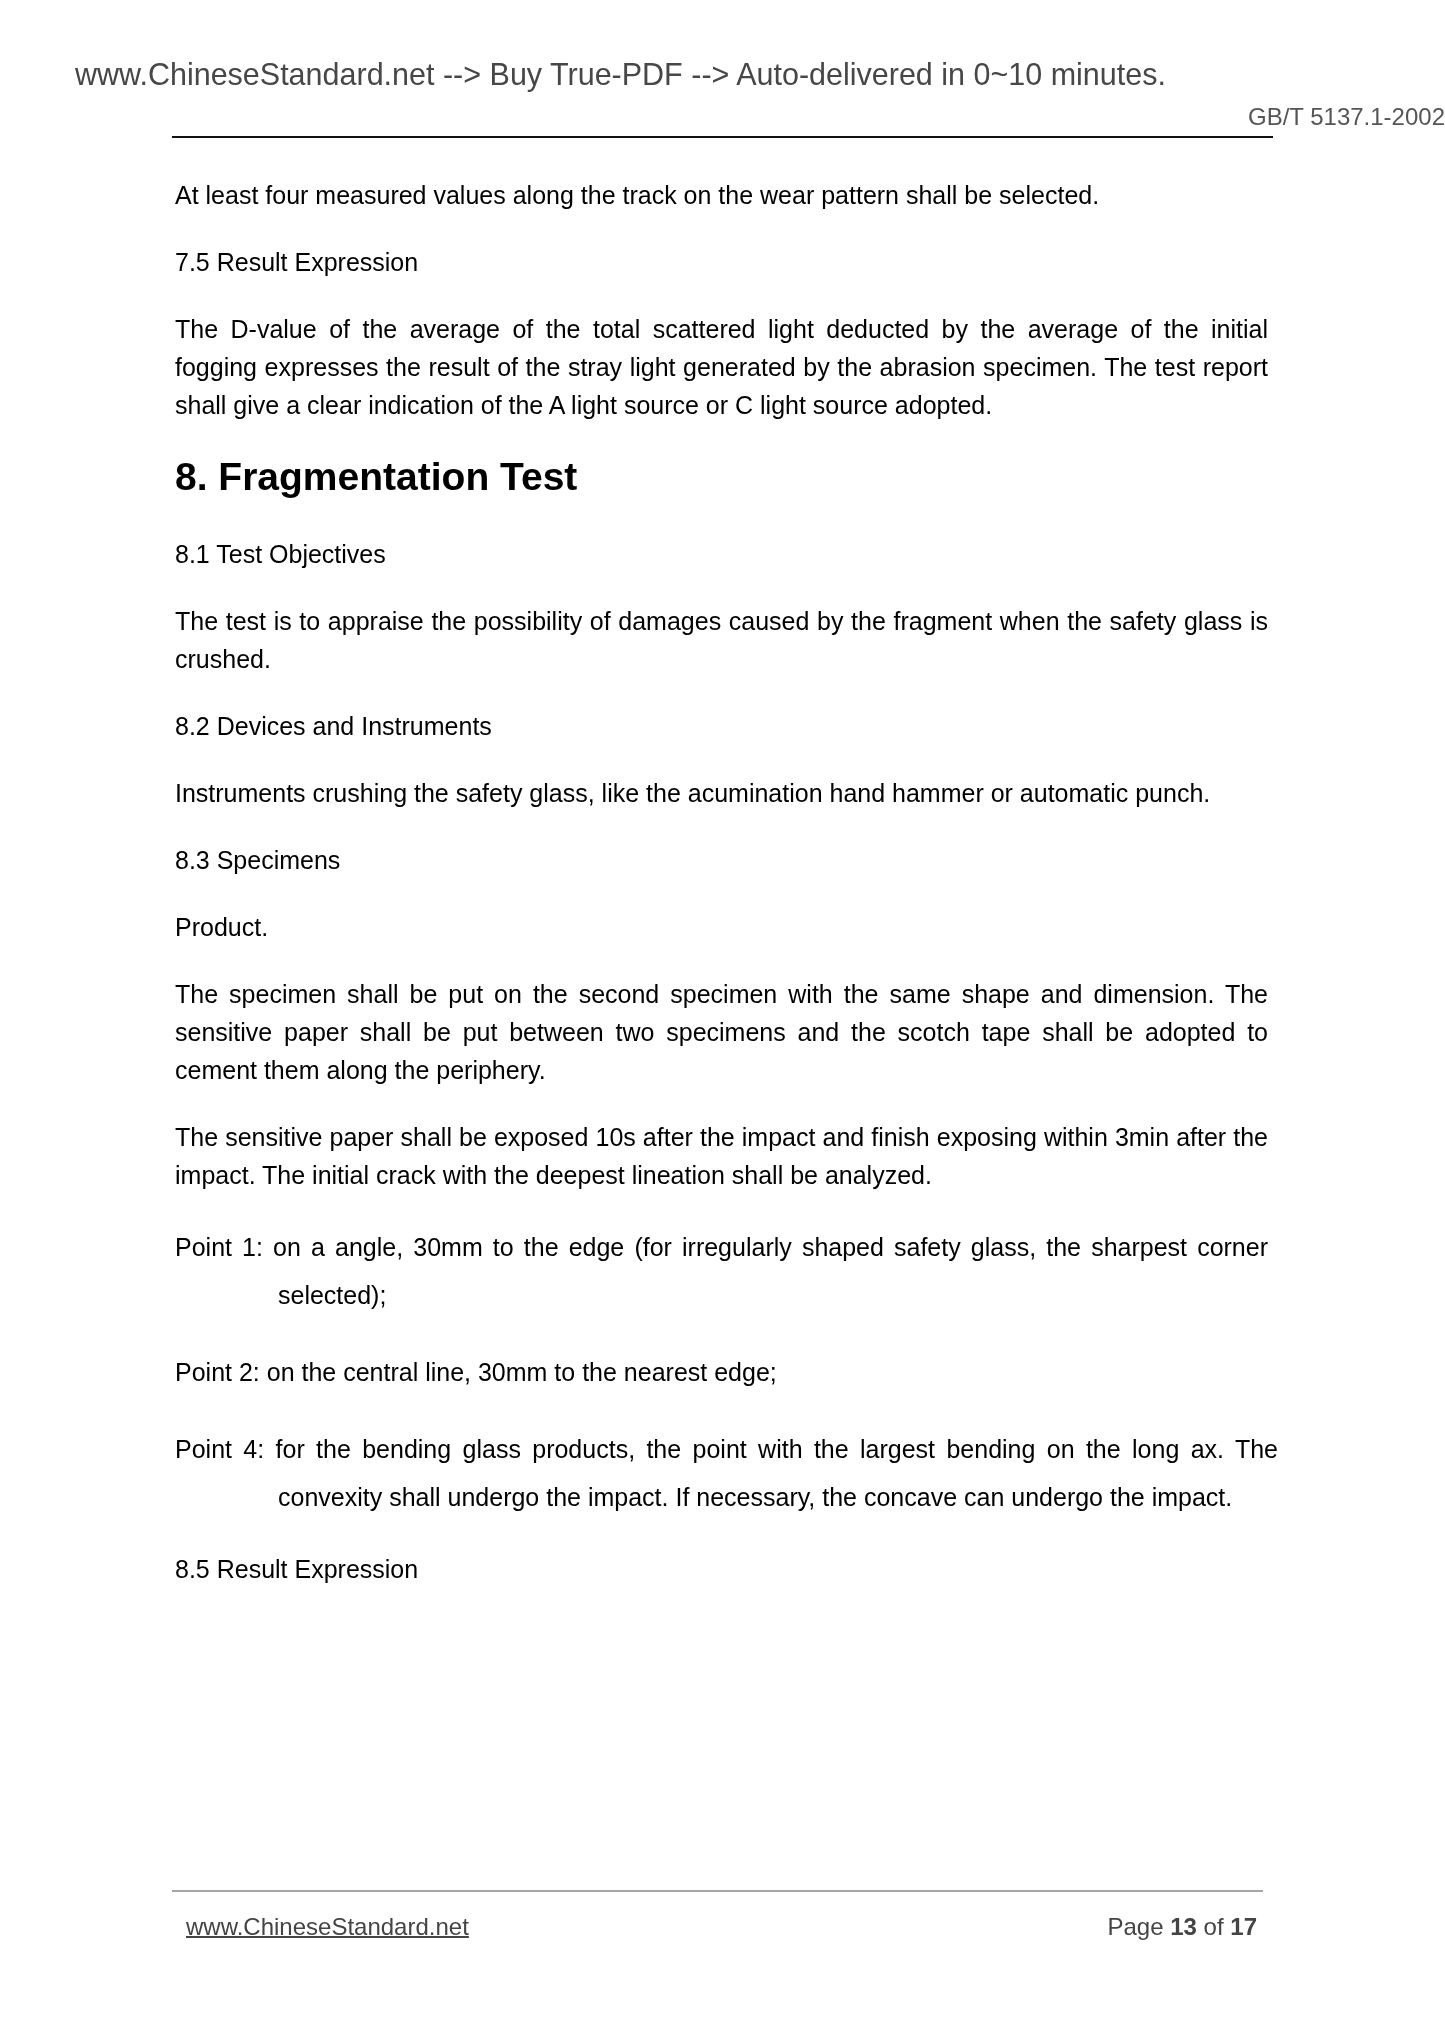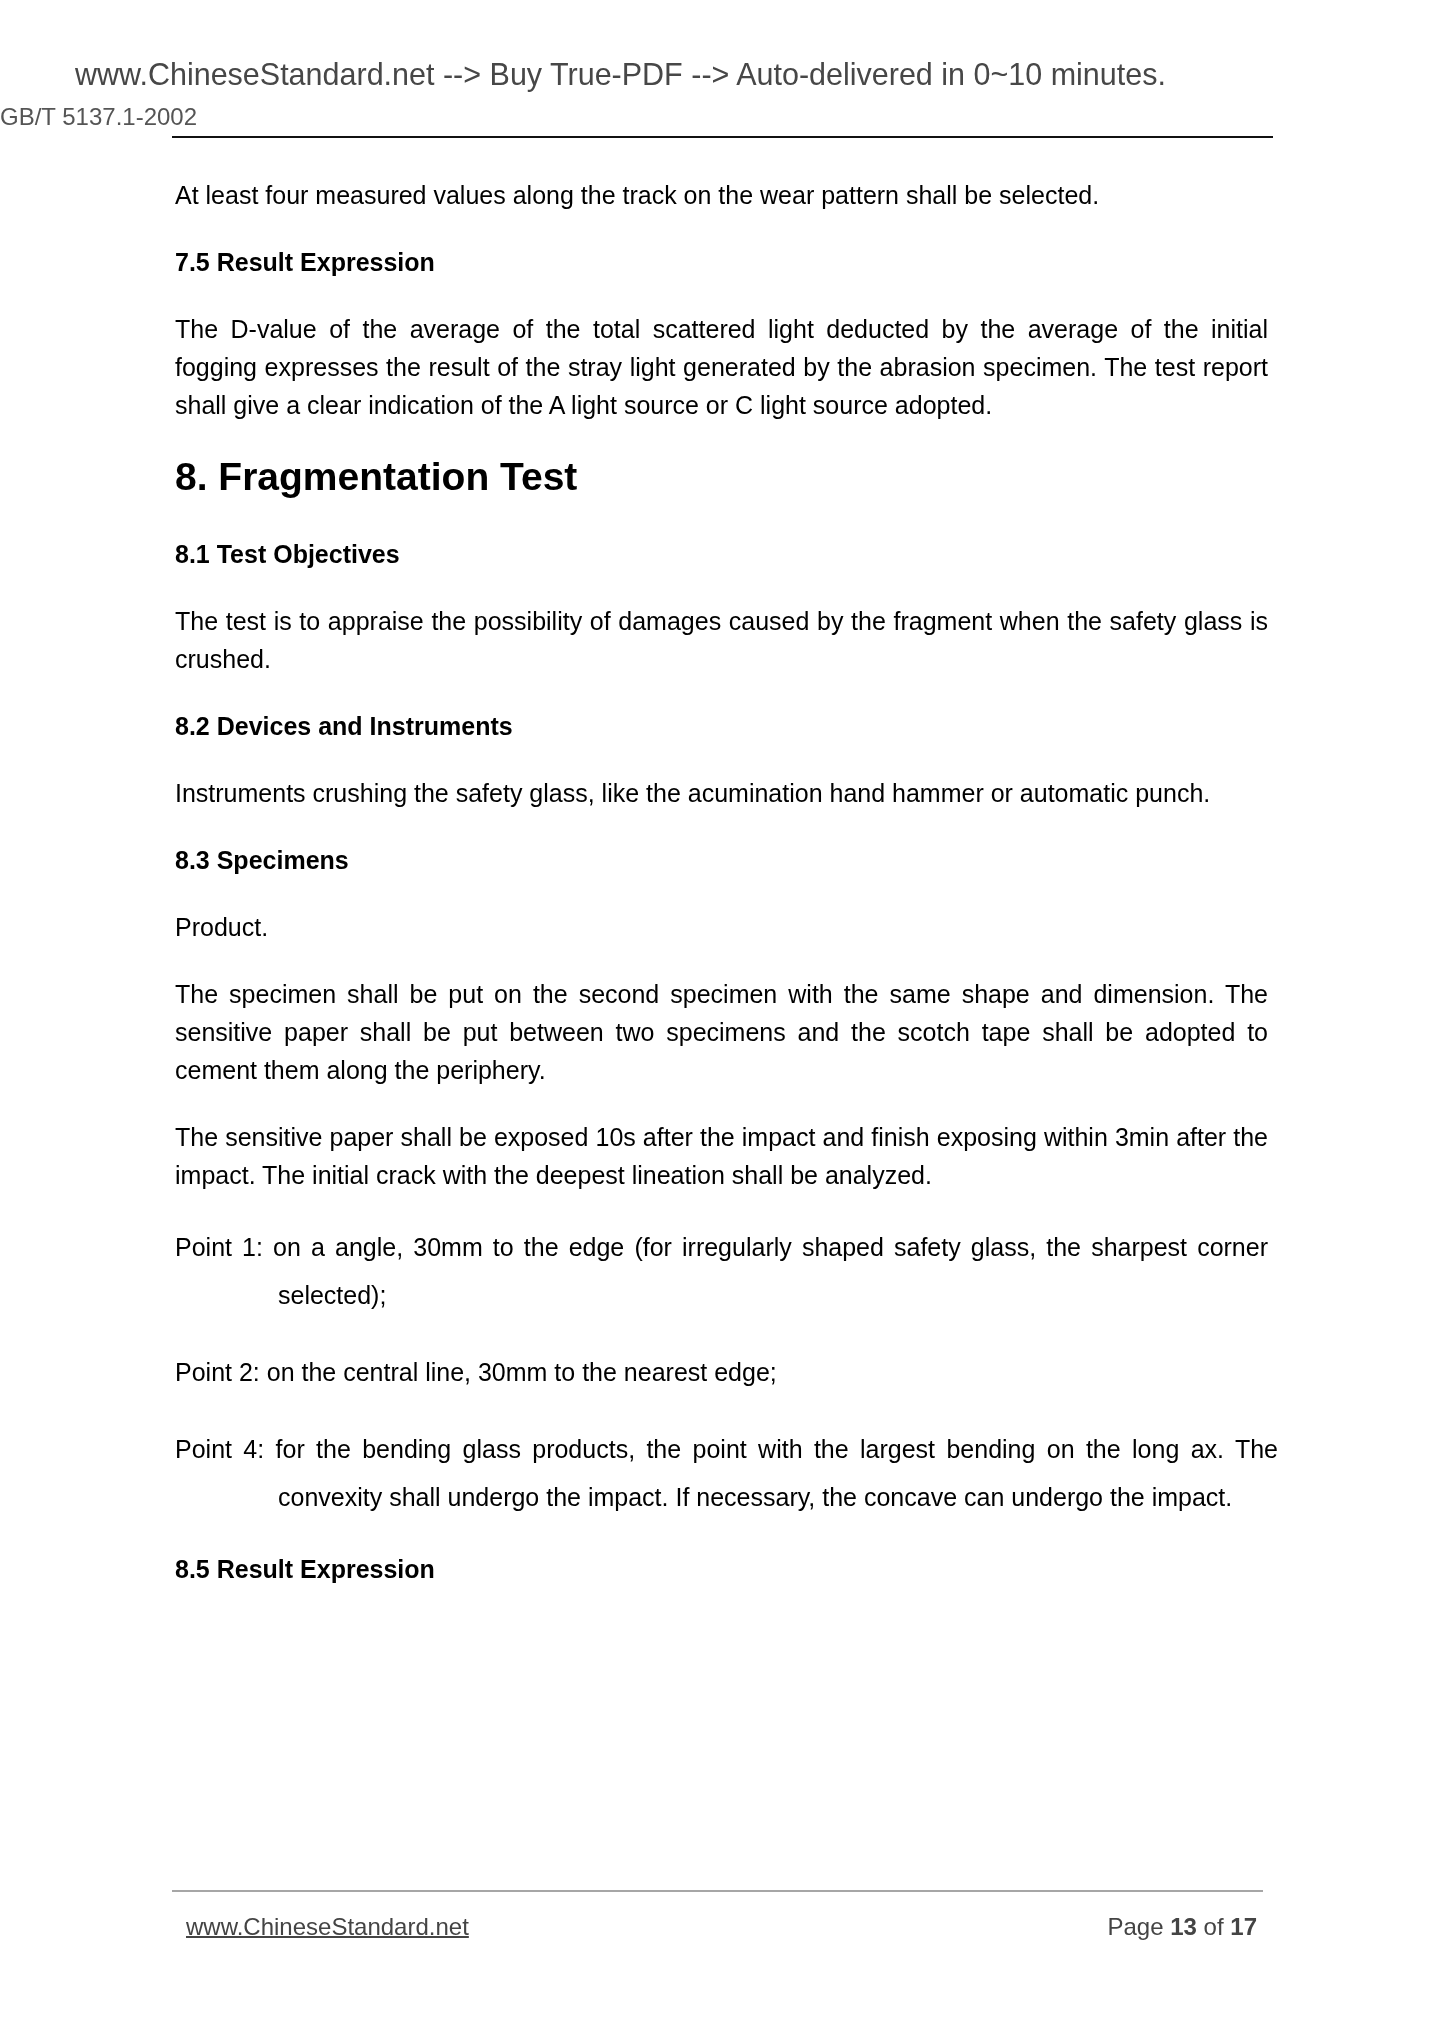--- a/index.html
+++ b/index.html
@@ -1,26 +1,26 @@
 <!DOCTYPE html>
 <html><head>
 <meta charset="utf-8">
 <style>
   html, body { margin: 0; padding: 0; background: #ffffff; }
   body { width: 1445px; height: 2044px; position: relative; overflow: hidden;
          font-family: "Liberation Sans", sans-serif; color: #000; }
   .hdr-title { position: absolute; left: 0; width: 1241px; top: 56px; text-align: center;
                font-size: 30.5px; line-height: 36px; color: #474747; white-space: nowrap; }
-  .hdr-sub { position: absolute; left: 0; width: 1445px; top: 102px; text-align: left;
+  .hdr-sub { position: absolute; left: 0; width: 1445px; top: 102px; text-align: right;
              font-size: 24px; line-height: 30px; color: #555555; }
   .hdr-rule { position: absolute; left: 172px; width: 1101px; top: 136px; height: 0;
               border-top: 2px solid #111; }
   .content { position: absolute; left: 175px; top: 176px; width: 1093px; }
   .p { font-size: 25px; line-height: 38px; margin: 0 0 29px 0; text-align: justify; }
-  .h2 { font-size: 25px; line-height: 38px; font-weight: bold; margin: 8px 0 29px 0; }
+  .h2 { font-size: 25px; line-height: 38px; font-weight: normal; margin: 8px 0 29px 0; }
   .h1 { font-size: 39px; line-height: 48px; font-weight: bold; margin: 27px 0 34px 0; }
   .pt { font-size: 25px; line-height: 48px; margin: 0 0 29px 0; padding-left: 103px;
         text-indent: -103px; text-align: justify; }
   .pt.last { margin-right: -10px; }
   .ftr-rule { position: absolute; left: 172px; width: 1091px; top: 1890px; height: 0;
               border-top: 2px solid #a6a6a6; }
   .ftr-link { position: absolute; left: 186px; top: 1912px; font-size: 24px; line-height: 30px;
               color: #444; text-decoration: underline; text-decoration-thickness: 2px; }
   .ftr-page { position: absolute; right: 188px; top: 1912px; font-size: 24px; line-height: 30px;
               color: #444; }

